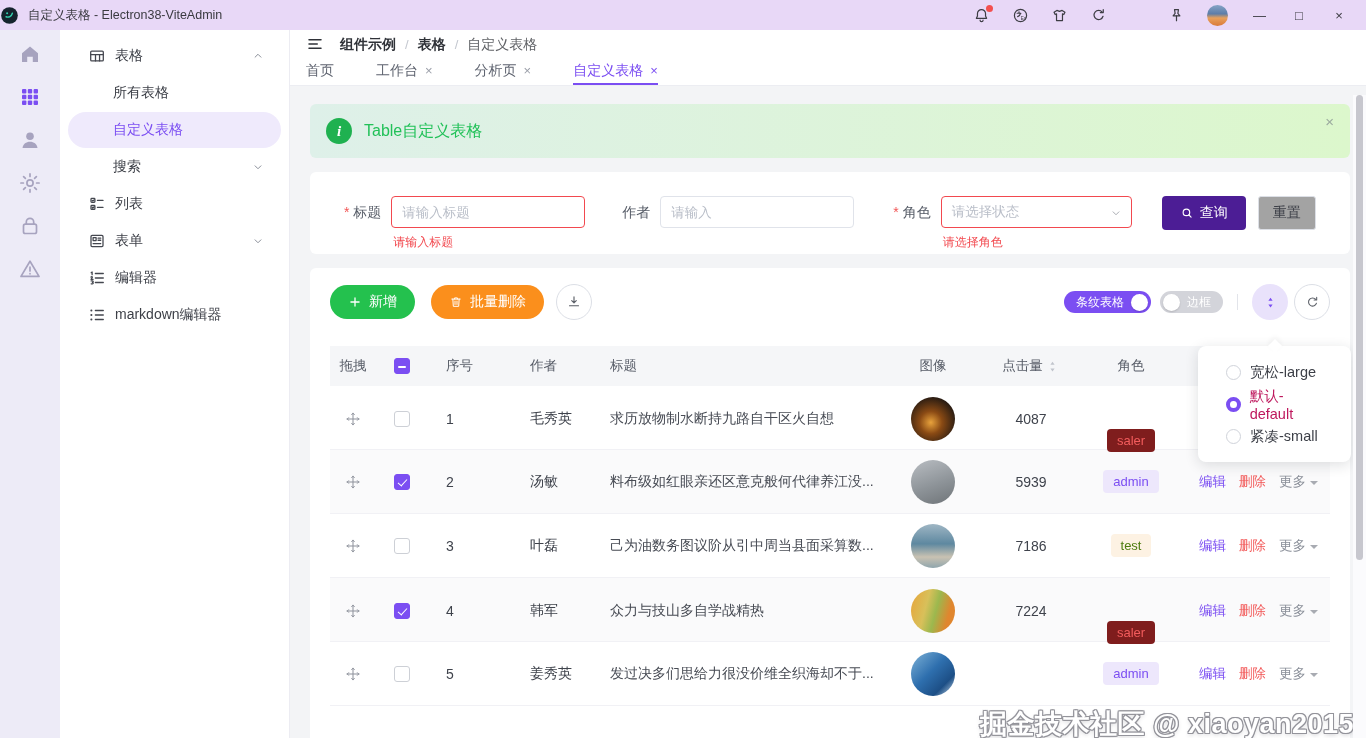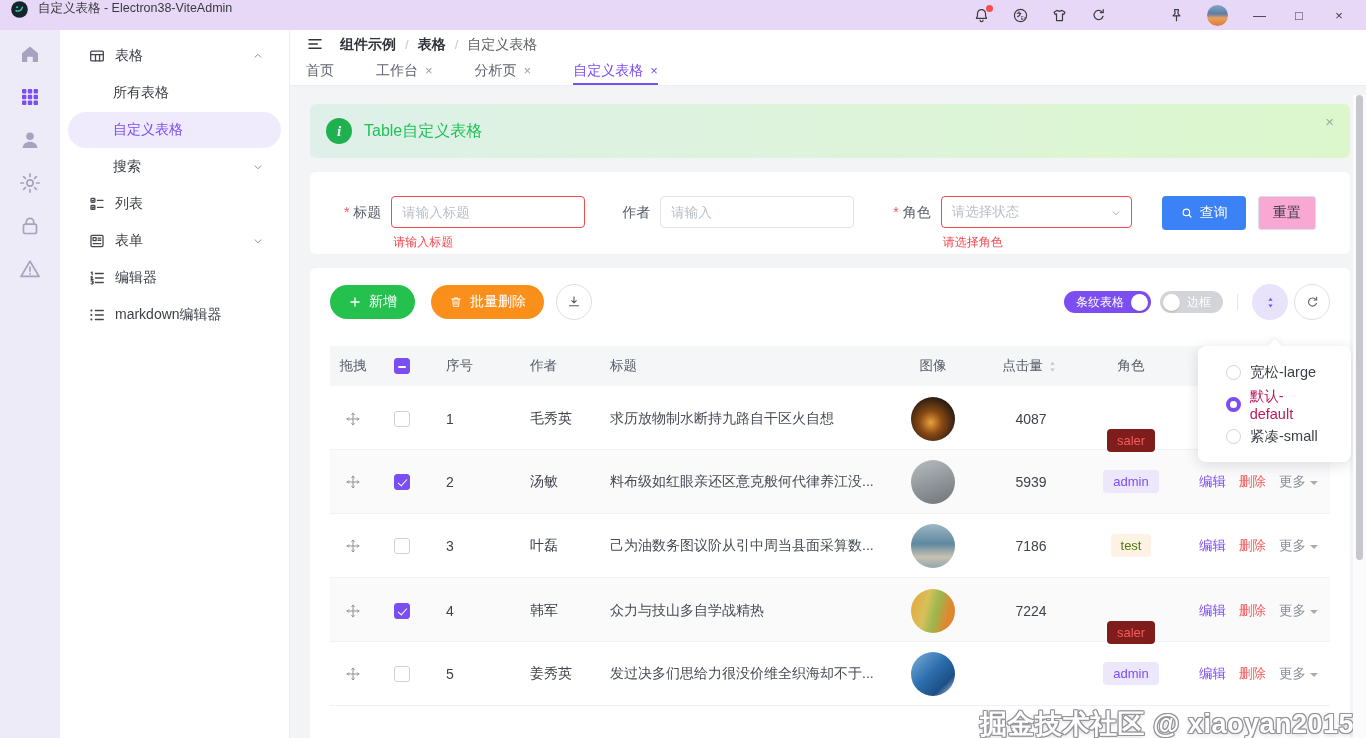--- a/index.html
+++ b/index.html
@@ -1,20 +1,20 @@
 <!DOCTYPE html>
 <html><head>
 <meta charset="utf-8">
 <style>
   * { margin:0; padding:0; box-sizing:border-box; }
   html,body { width:1366px; height:738px; overflow:hidden; }
   body { font-family:"Liberation Sans",sans-serif; background:#f3f4f6; position:relative; color:#3f434c; }
 
   
-  .titlebar { height:30px; background:#e8d8f7; display:flex; padding-left:10px; }
+  .titlebar { height:30px; background:#e8d8f7; display:flex; align-items:center; padding-left:0; }
   .logo { width:19px; height:19px; margin-right:9px; display:inline-block; }
   .tb-title { font-size:12.5px; color:#3a3a40; }
   .tb-right { margin-left:auto; display:flex; align-items:center; gap:22px; padding-right:18px; }
   .tb-ic { width:17px; height:17px; color:#3d3d44; position:relative; display:inline-block; }
   .tb-ic .dot { position:absolute; top:-2px; right:-3px; width:7px; height:7px; border-radius:50%; background:#f34f4f; }
   .avatar { width:21px; height:21px; border-radius:50%; display:inline-block;
             background:linear-gradient(180deg,#86a4c6 0%,#5c7da8 42%,#e8a05a 62%,#d97a3a 100%); }
   .win-btn { font-size:13px; color:#3a3a40; width:18px; text-align:center; display:inline-block; }
   .win-btn.min { letter-spacing:-1px; }
 
@@ -67,24 +67,24 @@
   .fi { position:relative; }
   .f-input { width:194px; height:32px; border:1px solid #e0e3ea; border-radius:4px; padding:0 10px;
              font-size:13.5px; color:#333; outline:none; background:#fff; font-family:inherit; }
   .f-input::placeholder { color:#b9bec8; }
   .f-input.err { border-color:#f2494f; }
   .f-select { width:191px; height:32px; border:1px solid #f2494f; border-radius:4px; padding:0 26px 0 10px;
               font-size:13.5px; color:#b9bec8; display:flex; align-items:center; position:relative; }
   .f-select .chevd { position:absolute; right:8px; top:9px; width:14px; height:14px; color:#a8abb2; }
   .f-err { position:absolute; left:2px; top:38px; font-size:12px; color:#f2494f; white-space:nowrap; }
   .g-author { margin-left:37px; } .g-role { margin-left:39px; }
-  .btn-search { margin-left:30px; width:84px; height:34px; border-radius:4px; background:#3b82f6; color:#fff;
+  .btn-search { margin-left:30px; width:84px; height:34px; border-radius:4px; background:#4c1d95; color:#fff;
                 font-size:14px; display:flex; align-items:center; justify-content:center; gap:6px; }
   .btn-search .ic { width:14px; height:14px; }
-  .btn-reset { margin-left:12px; width:58px; height:34px; border-radius:3px; background:#f9a8d4;
+  .btn-reset { margin-left:12px; width:58px; height:34px; border-radius:3px; background:#a3a3a3;
                border:1px solid #dcdfe6; color:#3c3f47; font-size:14px; display:flex; align-items:center; justify-content:center; }
 
   
   .table-card { margin-top:14px; background:#fff; border-radius:6px 6px 0 0; height:470px; overflow:hidden; }
   .tc-toolbar { padding:16px 20px 0; display:flex; align-items:center; }
   .btn-pill { height:34px; border-radius:17px; color:#fff; font-size:14px; display:flex; align-items:center;
               padding:0 18px; gap:7px; }
   .btn-add { background:#24c14e; } .btn-batch { background:#fb8f1c; margin-left:16px; }
   .btn-pill .ic { width:14px; height:14px; }
   .btn-circle { width:36px; height:36px; border-radius:50%; background:#fff; border:1px solid #dcdfe6;

